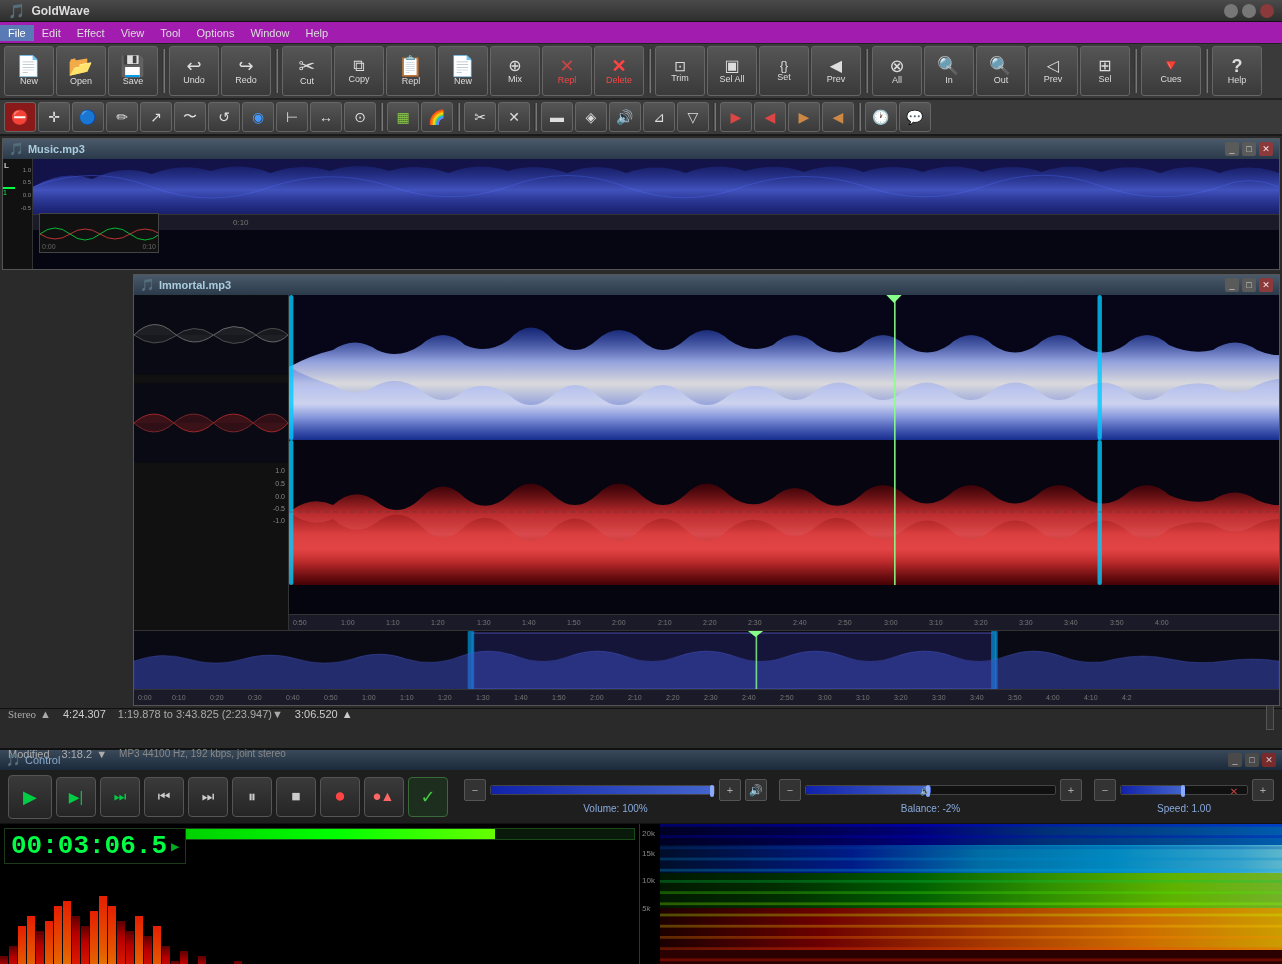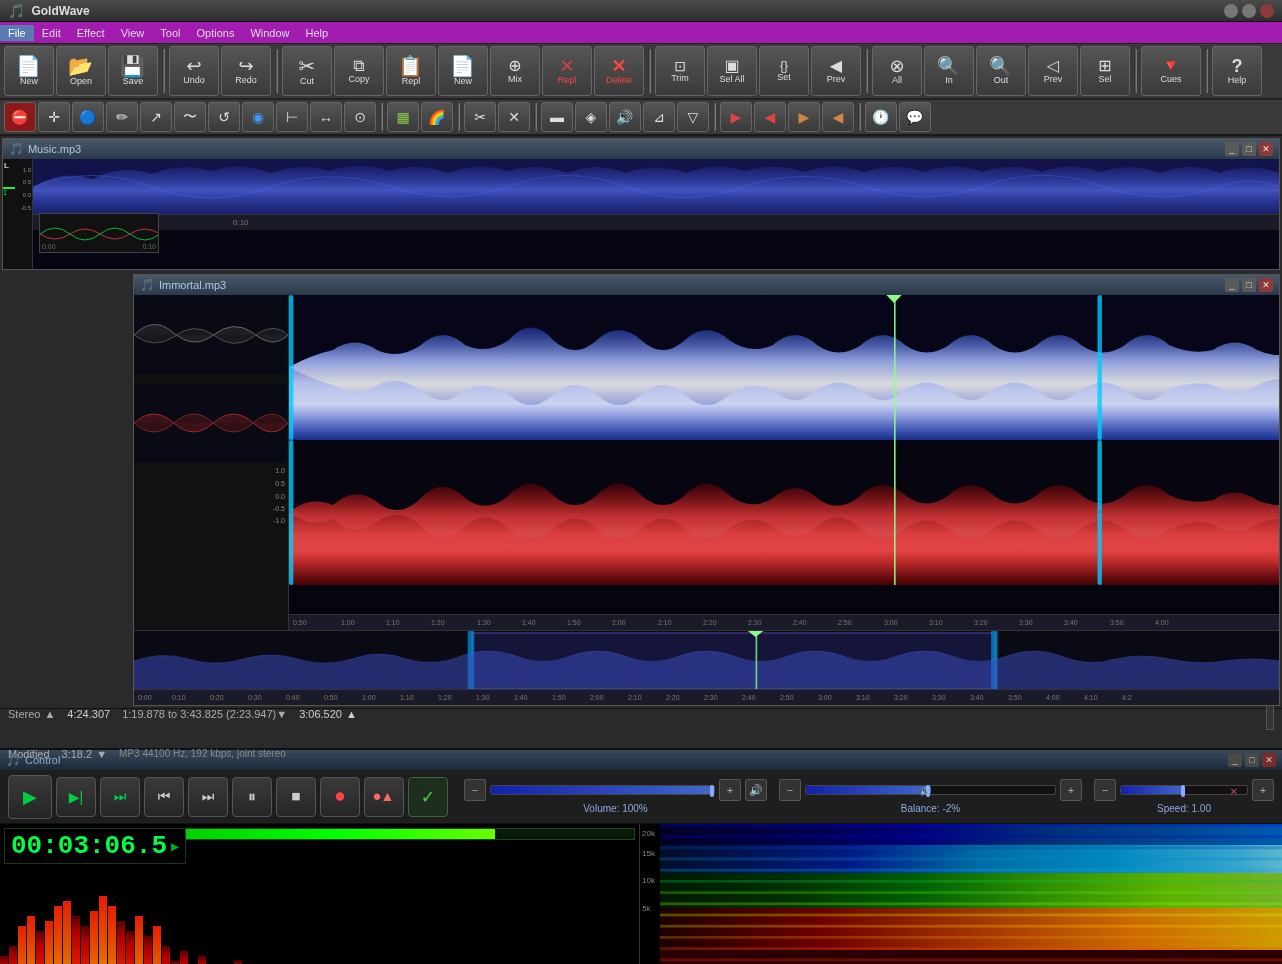--- a/index.html
+++ b/index.html
@@ -24,21 +24,21 @@
     
     #toolbar2 { background: #3a3a3a; height: 36px; display: flex; align-items: center; padding: 2px 4px; gap: 2px; border-bottom: 2px solid #1a1a1a; }
     .tool2-btn { width: 32px; height: 30px; background: linear-gradient(180deg, #555 0%, #3a3a3a 100%); border: 1px solid #666; border-radius: 3px; cursor: pointer; display: flex; align-items: center; justify-content: center; color: #ddd; font-size: 14px; }
 
     
     #main { display: flex; flex-direction: column; height: calc(964px - 22px - 22px - 56px - 36px - 30px); background: #2a2a2a; }
 
     
     #music-window { background: #1a1a1a; border: 1px solid #555; margin: 2px; flex-shrink: 0; }
     .window-titlebar { background: linear-gradient(180deg, #4a5a6a 0%, #2a3a4a 100%); height: 20px; display: flex; align-items: center; padding: 0 6px; color: #aaccdd; font-size: 11px; }
-    .window-titlebar .wtitle { font-weight: normal; }
+    .window-titlebar .wtitle { font-weight: bold; }
     .window-controls { margin-left: auto; display: flex; gap: 3px; }
     .wc-btn { width: 14px; height: 14px; border-radius: 2px; cursor: pointer; display: flex; align-items: center; justify-content: center; font-size: 9px; }
     .wc-min { background: #5a5a5a; color: #ddd; }
     .wc-max { background: #5a5a5a; color: #ddd; }
     .wc-close { background: #8a3a3a; color: #fdd; }
 
     
     #immortal-window { background: #1a1a1a; border: 1px solid #555; margin: 2px; flex: 1; position: relative; }
 
     
@@ -462,21 +462,21 @@
           <span style="position:absolute; left:988px;">4:2</span>
         </div>
 
       </div>
     </div>
   </div>
 </div>
 
 <div id="statusbar" style="background:#2a2a2a; height:40px; display:flex; align-items:center; flex-direction:column; justify-content:center; border-top:1px solid #111; padding:0 8px;">
   <div style="display:flex; width:100%; gap:12px; align-items:center;">
-    <span style="color:#aaa; display:flex; gap:4px;">
+    <span style="color:#aaa; display:flex; gap:4px;font-family:Liberation Serif, serif;">
       <span>Stereo</span>
       <span style="cursor:pointer;">▲</span>
     </span>
     <span style="color:#ccc;">4:24.307</span>
     <span style="color:#aaa; display:flex; align-items:center; gap:0;">
       <span>1:19.878 to 3:43.825 (2:23.947)</span>
       <span style="cursor:pointer;">▼</span>
     </span>
     <span style="color:#ccc; display:flex; align-items:center; gap:4px;">
       <span>3:06.520</span>

